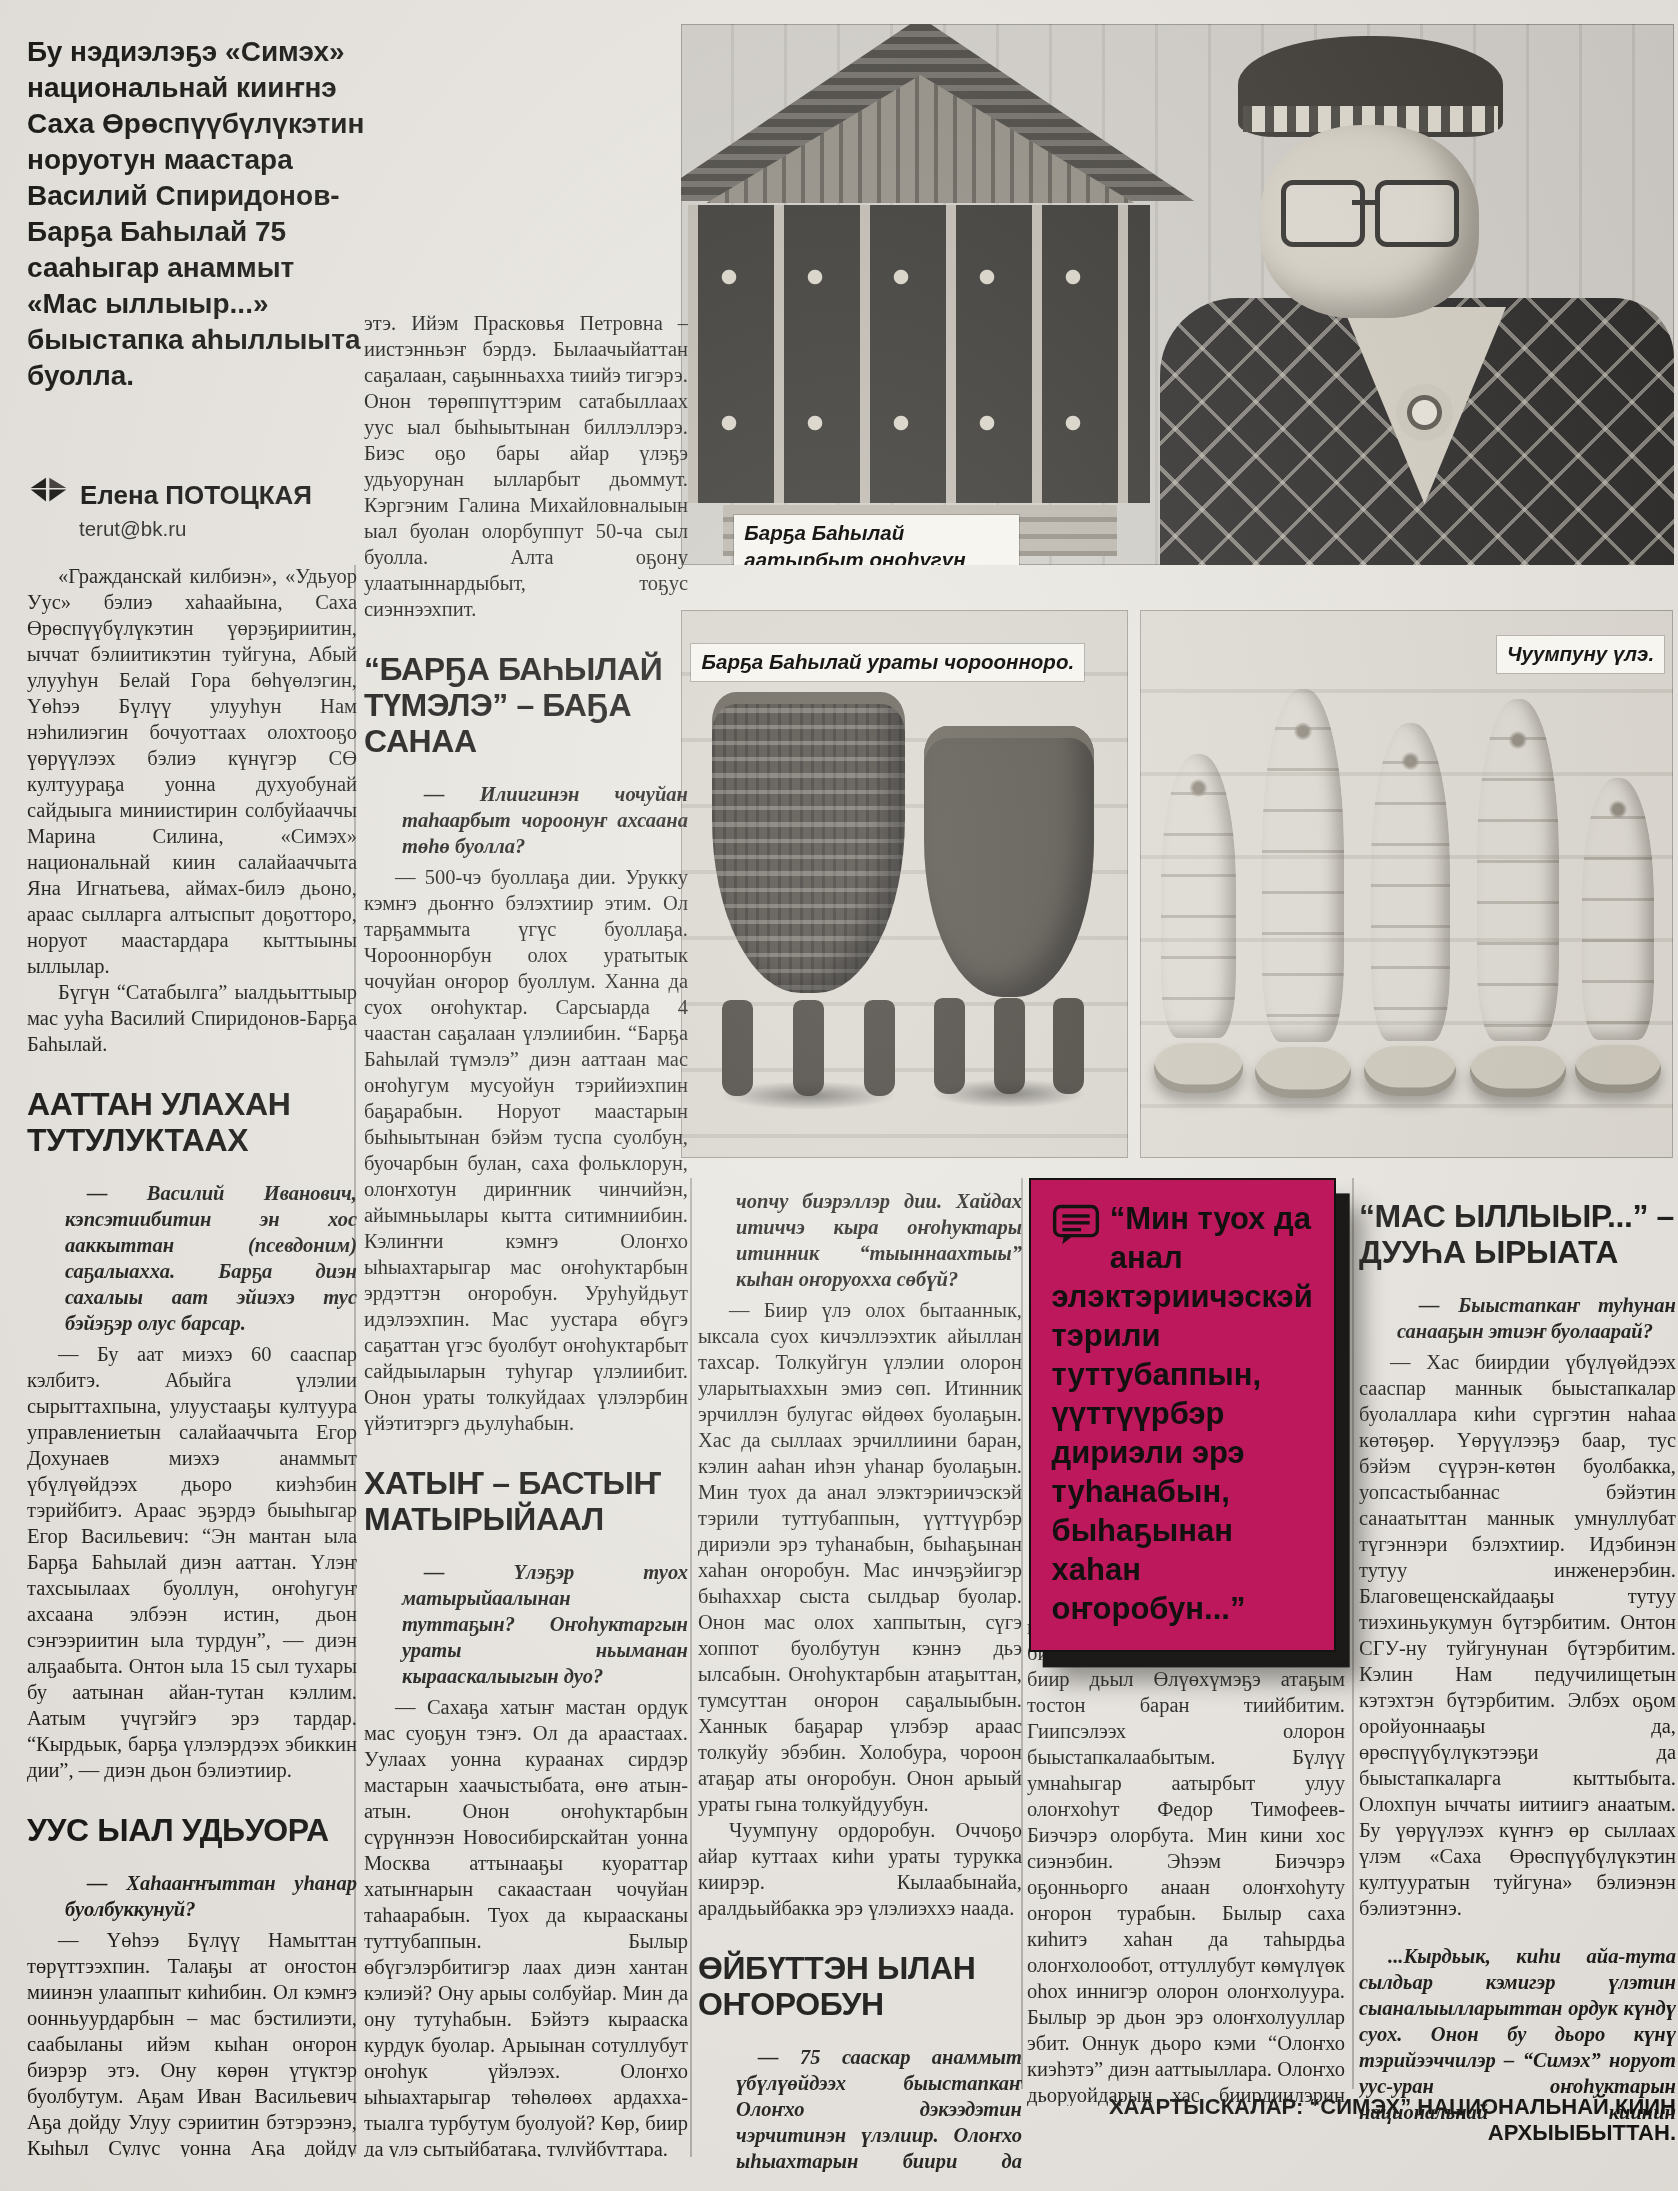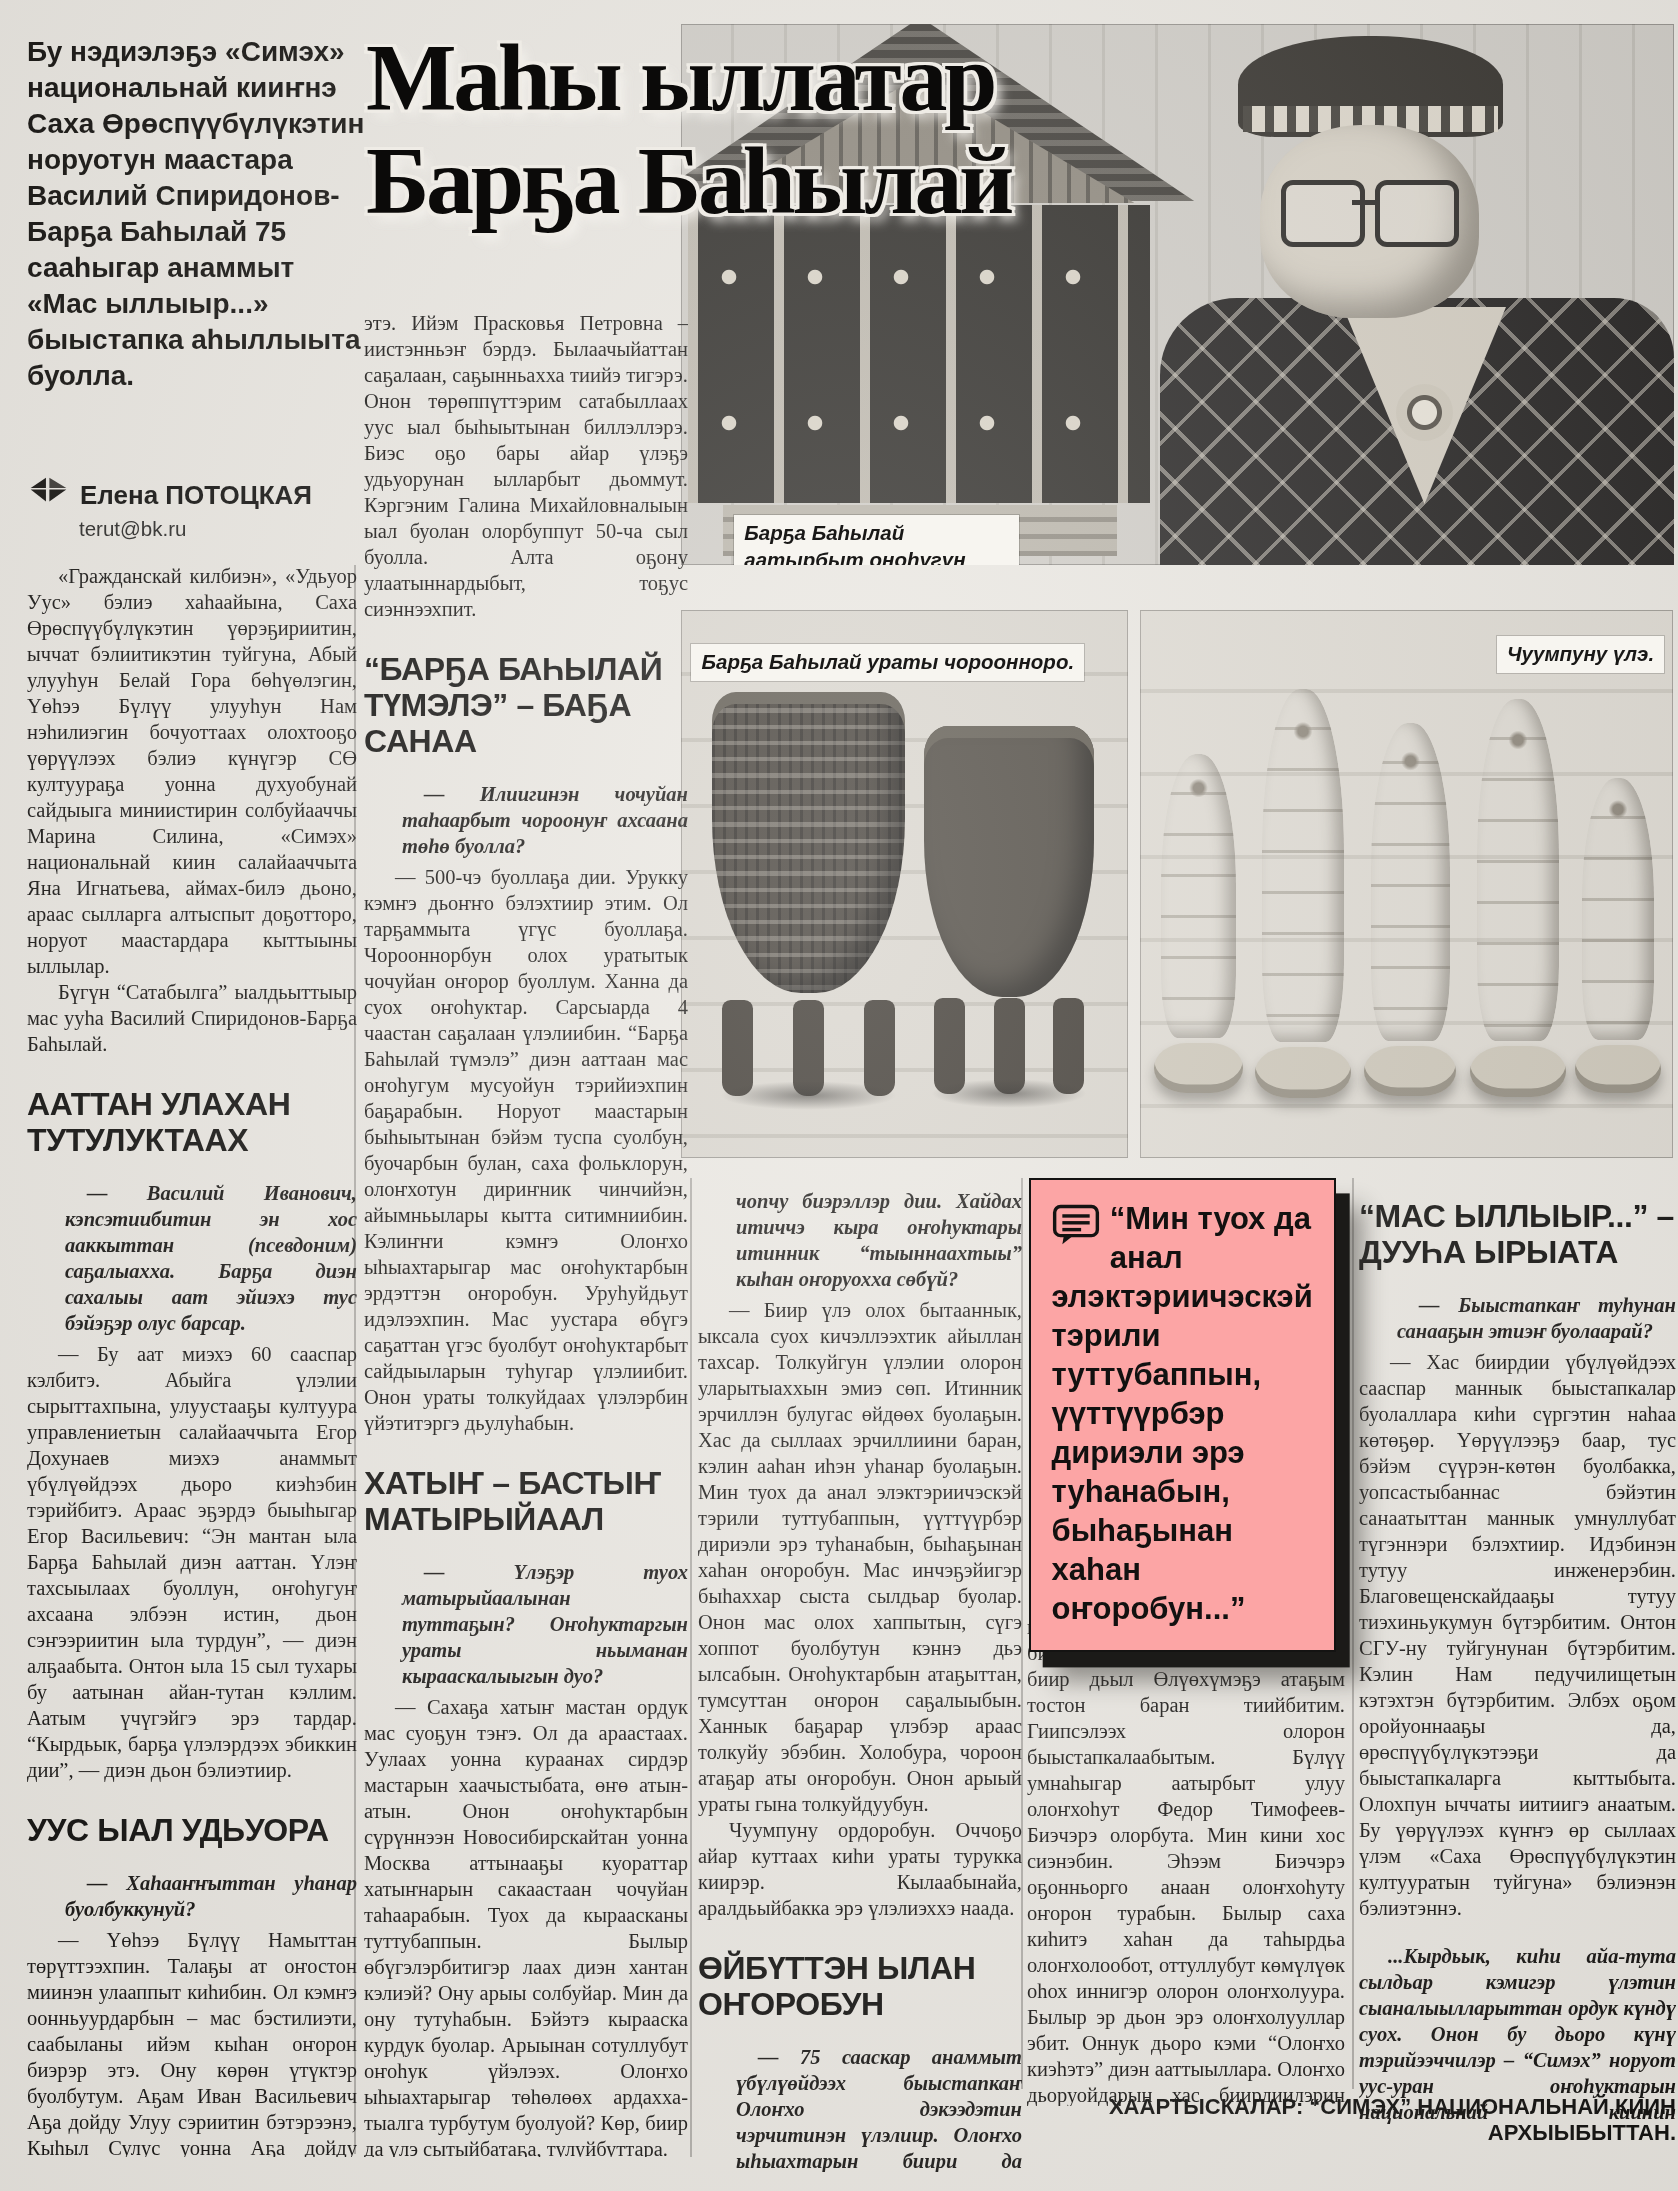--- a/index.html
+++ b/index.html
@@ -102,21 +102,21 @@
   .sec-head{font-family:"Liberation Sans",sans-serif;font-weight:bold;font-size:32px;
         line-height:36px;letter-spacing:-0.4px;margin:29px 0 22px;text-align:left;text-indent:0;color:#100f0d;}
   .col1{left:27px;top:563px;width:330px;height:1594px;}
   .col2{left:364px;top:310px;width:324px;height:1847px;}
   .col2 .sec-head:first-child{margin-top:0;}
   .col3{left:698px;top:1188px;width:324px;height:984px;}
   .col4{left:1027px;top:1531px;width:318px;height:575px;}
   .col5{left:1359px;top:1169px;width:317px;height:959px;}
   .vrule{position:absolute;width:1.7px;background:rgba(70,67,62,.35);}
   
-  .pullquote{position:absolute;left:1029px;top:1178px;width:265px;background:#fca5a5;
+  .pullquote{position:absolute;left:1029px;top:1178px;width:265px;background:#be185d;
         border:2.6px solid #141312;padding:19px 17px 22px 20.5px;z-index:4;
         box-shadow:13.7px 15.4px 0 #1b1a18, 26px 29px 22px rgba(40,38,34,.45);}
   .pq-text{font-family:"Liberation Sans",sans-serif;font-weight:bold;font-size:31px;
         line-height:39px;color:#121110;text-align:left;}
   .pq-icon{float:left;margin:5.1px 10.3px 1.7px 0;}
   
   .credit{position:absolute;left:1019px;top:2094px;width:657px;text-align:right;
         font-family:"Liberation Sans",sans-serif;font-weight:bold;font-size:22px;color:#131210;}
 </style>
 </head>
@@ -134,24 +134,20 @@
             <polygon points="2,16 20,16 20,30" fill="#14120f"></polygon>
             <polygon points="24,2 44,14 24,14" fill="#3a3733"></polygon>
             <polygon points="24,16 44,16 24,30" fill="#14120f"></polygon>
           </svg>
       </span>
       <span class="byline-name">Елена ПОТОЦКАЯ</span>
     </div>
     <div class="byline-email">terut@bk.ru</div>
   </div>
 
-  <div class="headline">
-    <div>Маһы ыллатар</div>
-    <div>Барҕа Баһылай</div>
-  </div>
 
   <div class="photo photo-main">
     <div class="house">
       <div class="house-roof"></div>
       <div class="house-roof-inner"></div>
       <div class="house-body"></div>
       <div class="house-steps"></div>
     </div>
     <div class="man">
       <div class="man-torso"></div>

